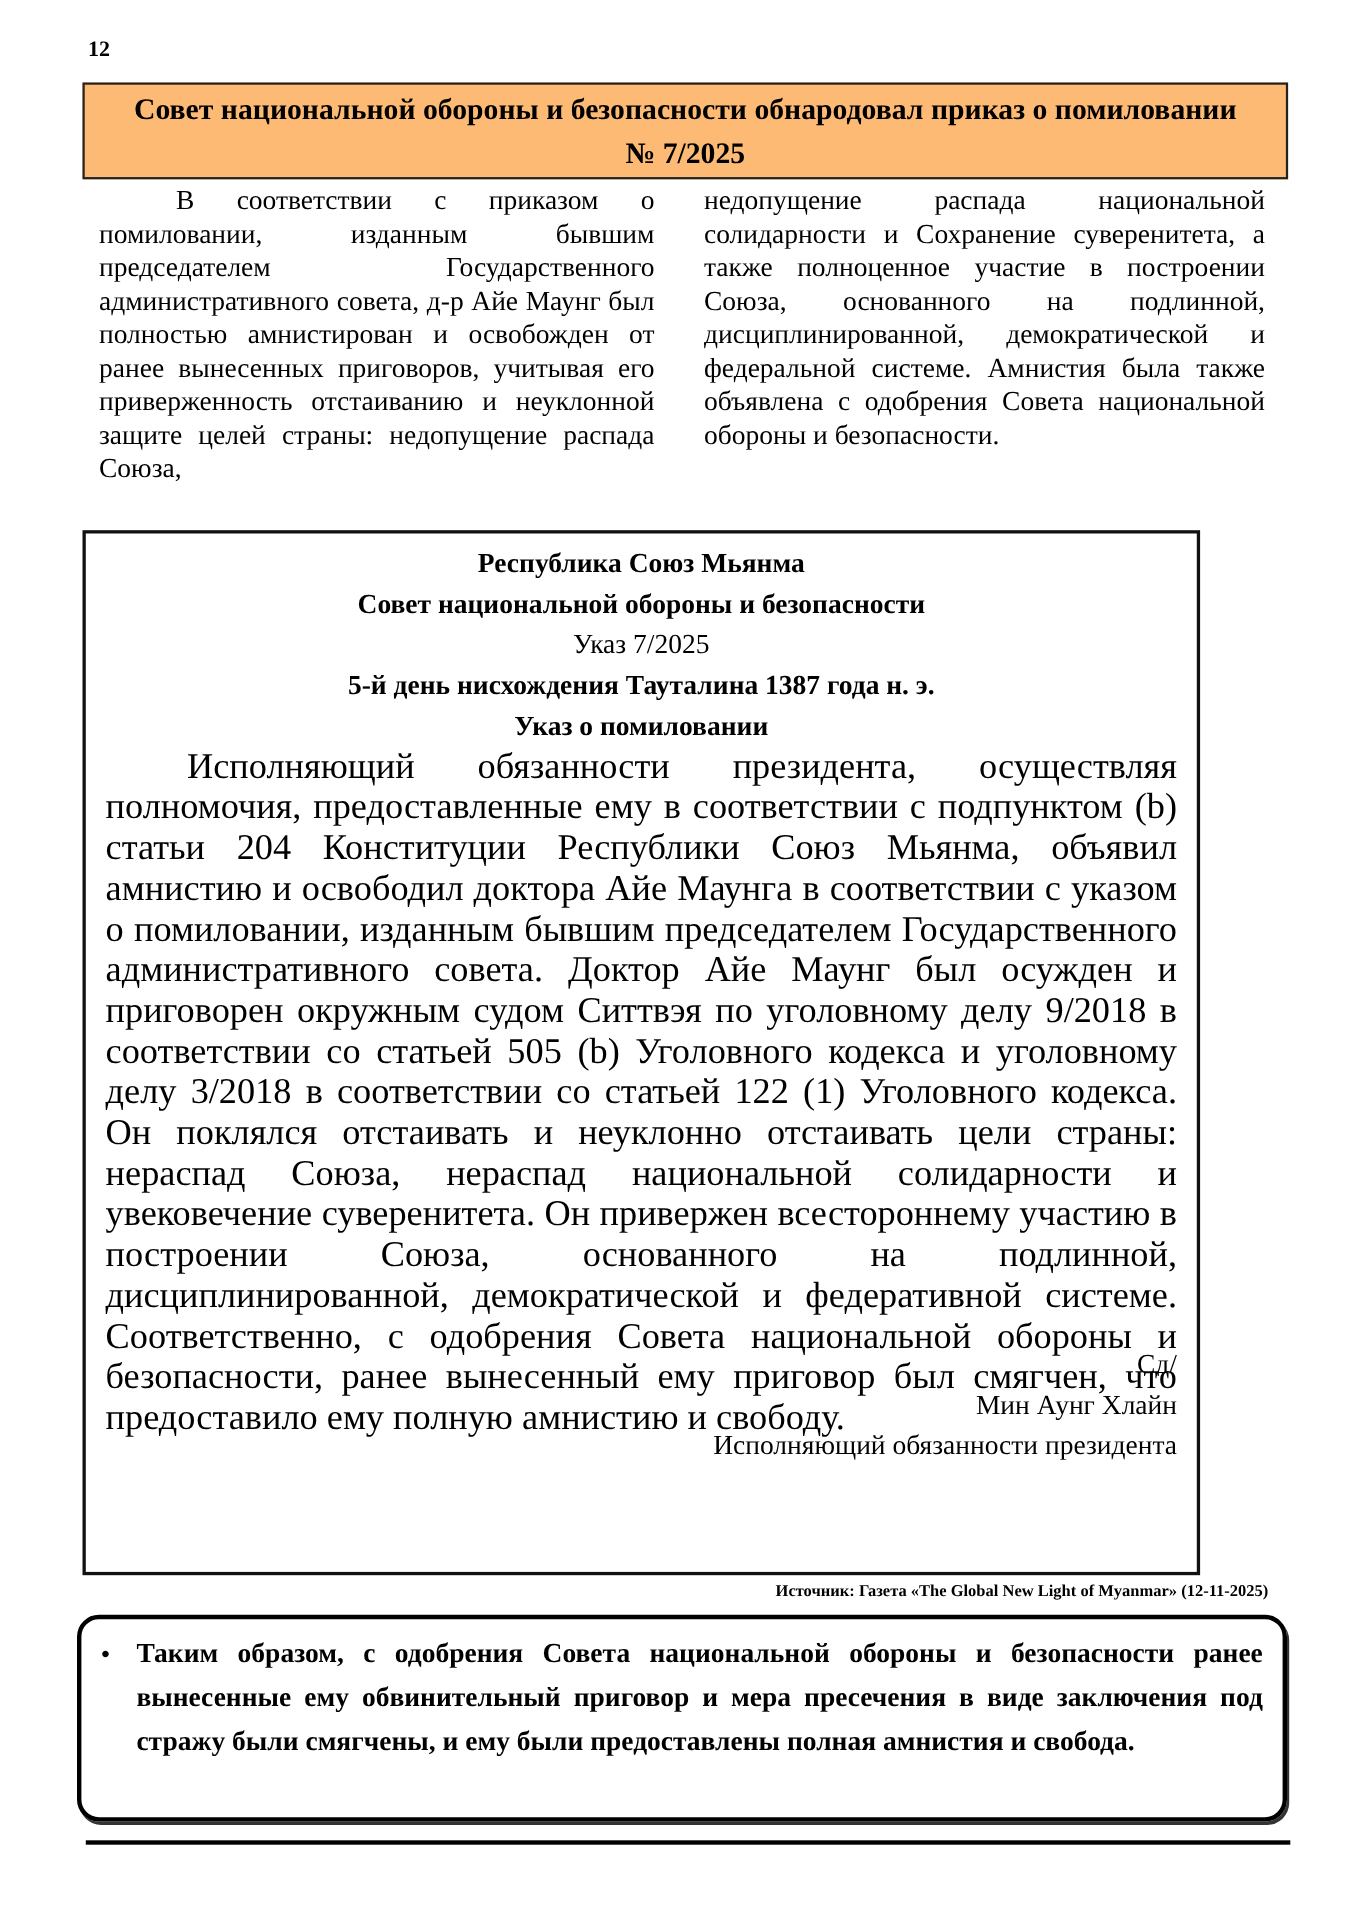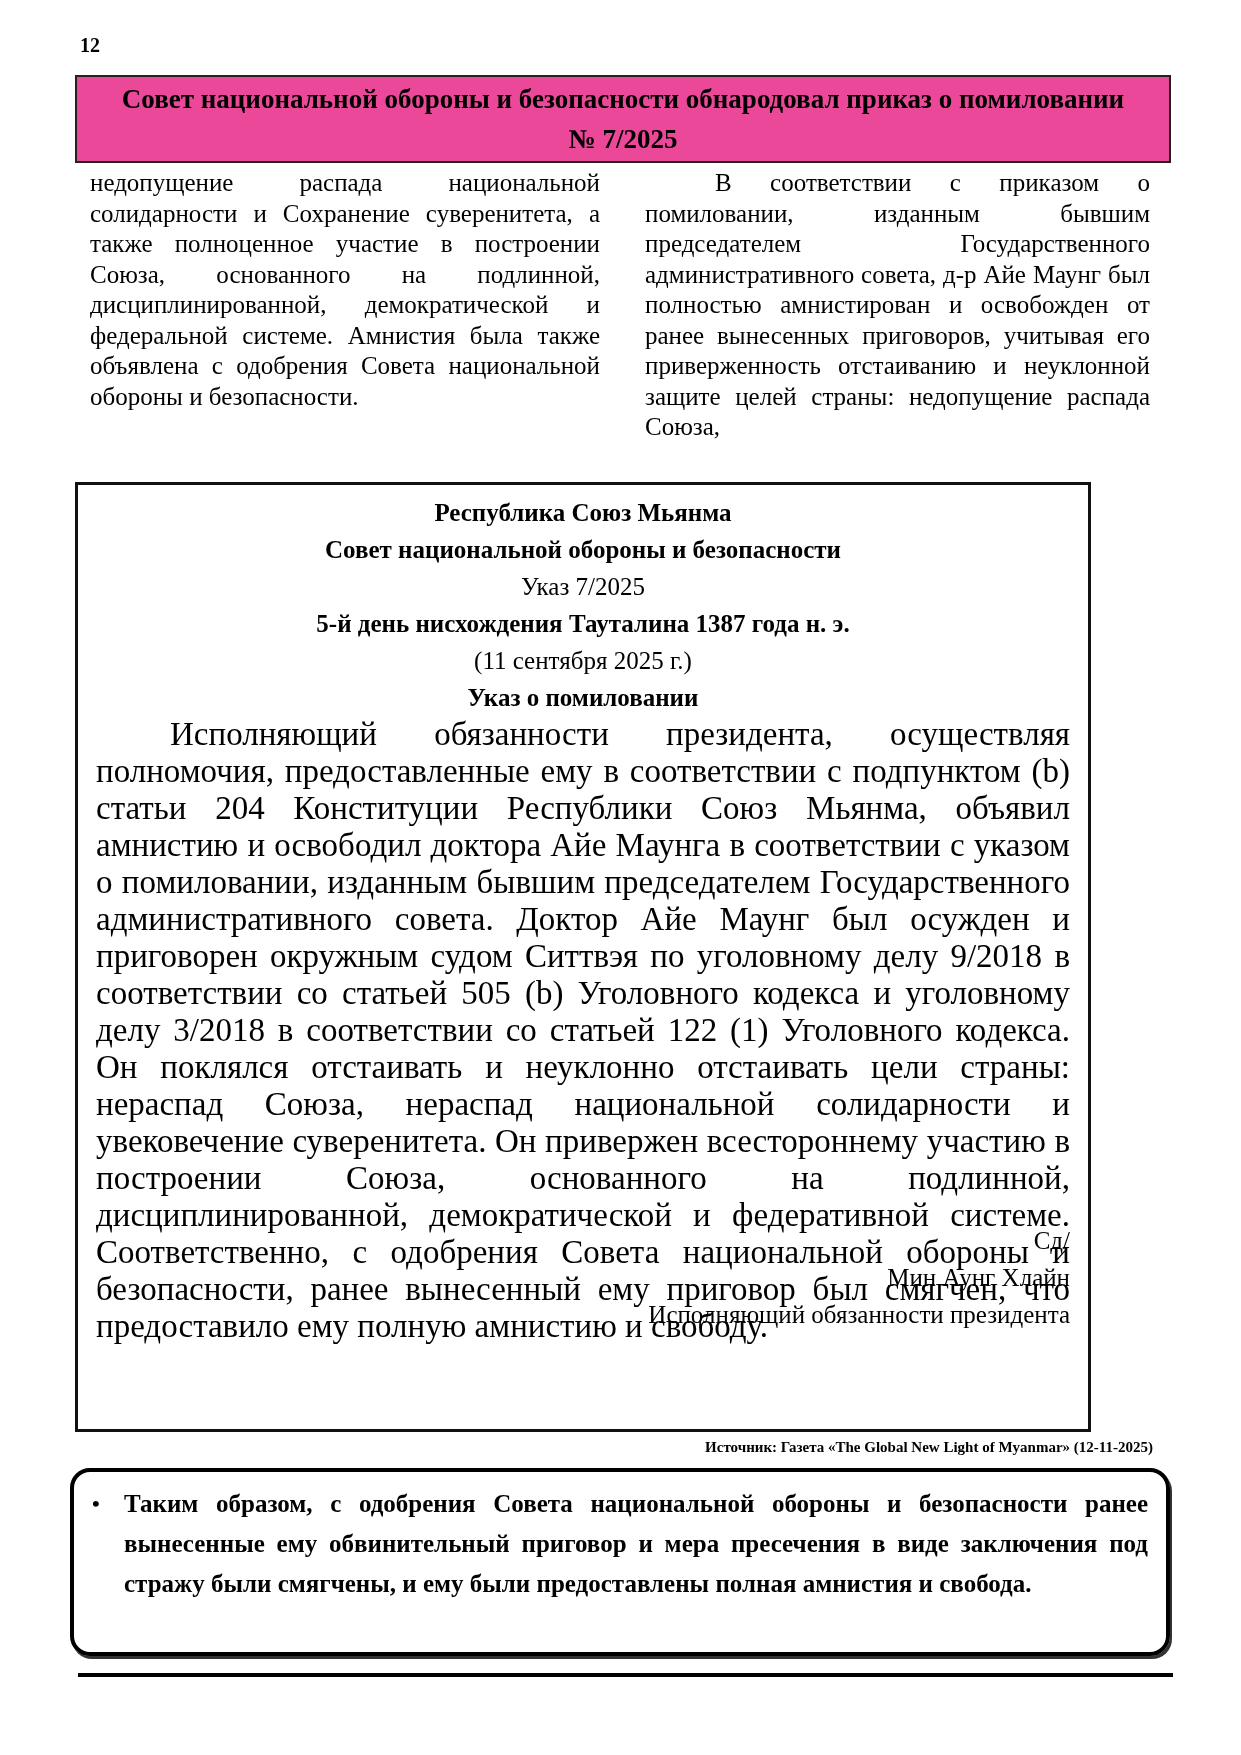--- a/index.html
+++ b/index.html
@@ -1,20 +1,20 @@
 <!DOCTYPE html>
 <html><head>
 <meta charset="utf-8">
 <style>
   html, body { margin:0; padding:0; background:#ffffff; }
   body { width:1241px; height:1755px; position:relative; overflow:hidden;
          font-family:"Liberation Serif", "DejaVu Serif", serif; color:#000; }
   .page-number { position:absolute; left:80px; top:34px; font-size:20px; font-weight:bold; }
   .title-box { position:absolute; left:75px; top:75px; width:1096px; height:88px;
-               background:#ec4899; border:2px solid #222; box-sizing:border-box;
+               background:#fdba74; border:2px solid #222; box-sizing:border-box;
                display:flex; align-items:center; justify-content:center; text-align:center;
                font-weight:bold; font-size:27px; line-height:40px; padding:0 40px; }
   .columns { position:absolute; left:90px; top:168px; width:1060px; display:flex; justify-content:space-between; }
   .col { width:505px; font-size:25px; line-height:30.5px; text-align:justify; text-align-last:justify; }
   .col.right { width:510px; }
   .col.right p { text-align-last:left; }
   .col p { margin:0; }
   .indent { text-indent:70px; }
   .decree-box { position:absolute; left:75px; top:482px; width:1016px; height:950px;
                 border:3px solid #111; box-sizing:border-box; }
@@ -36,35 +36,34 @@
 </head>
 <body>
 
 <div class="page-number">12</div>
 
 <div class="title-box">
   <span>Совет национальной обороны и безопасности обнародовал приказ о помиловании № 7/2025</span>
 </div>
 
 <div class="columns">
+  <div class="col left">
+    <p class="indent">В соответствии с приказом о помиловании, изданным бывшим председателем Государственного административного совета, д-р Айе Маунг был полностью амнистирован и освобожден от ранее вынесенных приговоров, учитывая его приверженность отстаиванию и неуклонной защите целей страны: недопущение распада Союза,</p>
+  </div>
   <div class="col right">
     <p>недопущение распада национальной солидарности и Сохранение суверенитета, а также полноценное участие в построении Союза, основанного на подлинной, дисциплинированной, демократической и федеральной системе. Амнистия была также объявлена с одобрения Совета национальной обороны и безопасности.</p>
-  </div>
-  <div class="col left">
-    <p class="indent">В соответствии с приказом о помиловании, изданным бывшим председателем Государственного административного совета, д-р Айе Маунг был полностью амнистирован и освобожден от ранее вынесенных приговоров, учитывая его приверженность отстаиванию и неуклонной защите целей страны: недопущение распада Союза,</p>
   </div>
 </div>
 
 <div class="decree-box">
   <div class="decree-head">
     <div class="b">Республика Союз Мьянма</div>
     <div class="b">Совет национальной обороны и безопасности</div>
     <div>Указ 7/2025</div>
     <div class="b">5-й день нисхождения Тауталина 1387 года н. э.</div>
-    <div>(11 сентября 2025 г.)</div>
     <div class="b">Указ о помиловании</div>
   </div>
   <p class="decree-body">Исполняющий обязанности президента, осуществляя полномочия, предоставленные ему в соответствии с подпунктом (b) статьи 204 Конституции Республики Союз Мьянма, объявил амнистию и освободил доктора Айе Маунга в соответствии с указом о помиловании, изданным бывшим председателем Государственного административного совета. Доктор Айе Маунг был осужден и приговорен окружным судом Ситтвэя по уголовному делу 9/2018 в соответствии со статьей 505 (b) Уголовного кодекса и уголовному делу 3/2018 в соответствии со статьей 122 (1) Уголовного кодекса. Он поклялся отстаивать и неуклонно отстаивать цели страны: нераспад Союза, нераспад национальной солидарности и увековечение суверенитета. Он привержен всестороннему участию в построении Союза, основанного на подлинной, дисциплинированной, демократической и федеративной системе. Соответственно, с одобрения Совета национальной обороны и безопасности, ранее вынесенный ему приговор был смягчен, что предоставило ему полную амнистию и свободу.</p>
   <div class="signature">
     <div>Сд/</div>
     <div>Мин Аунг Хлайн</div>
     <div>Исполняющий обязанности президента</div>
   </div>
 </div>
 

